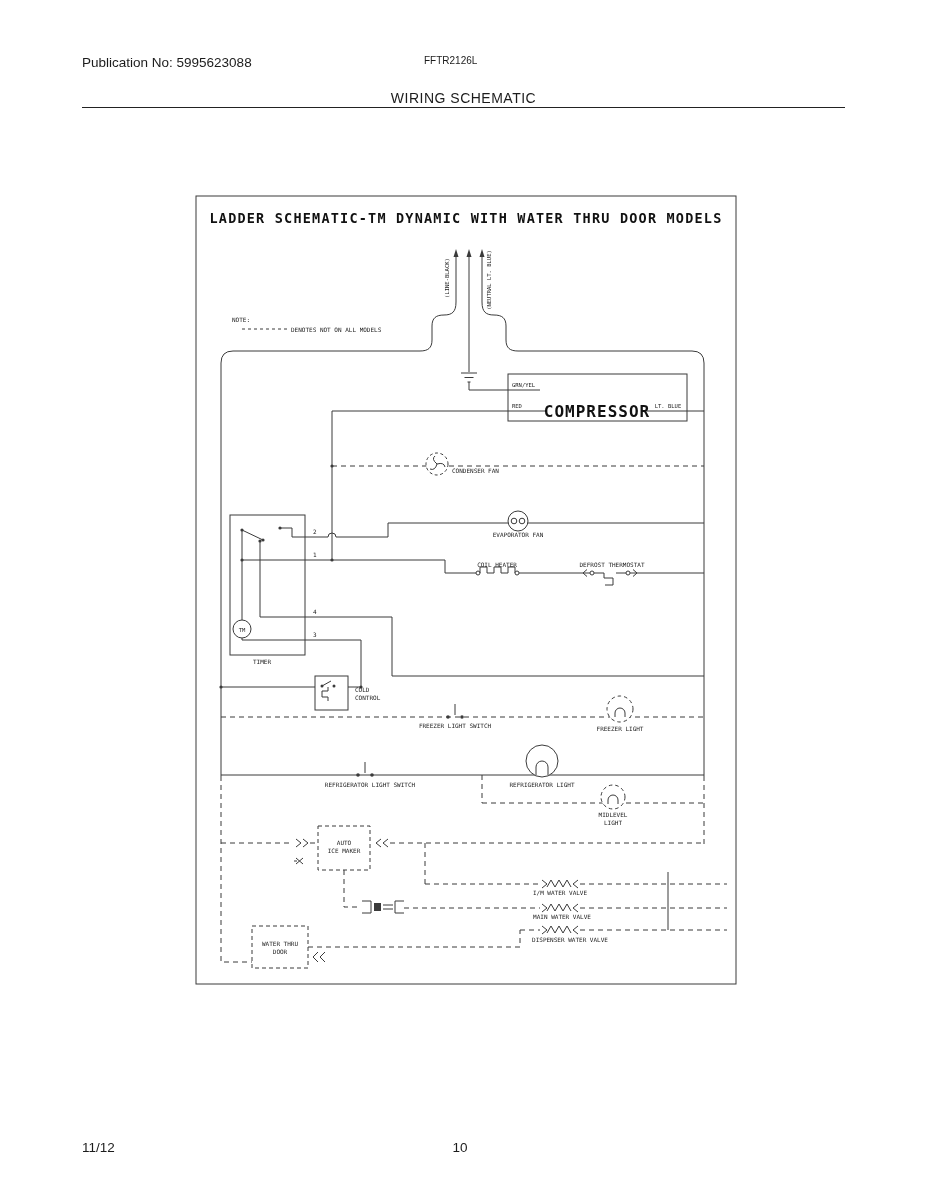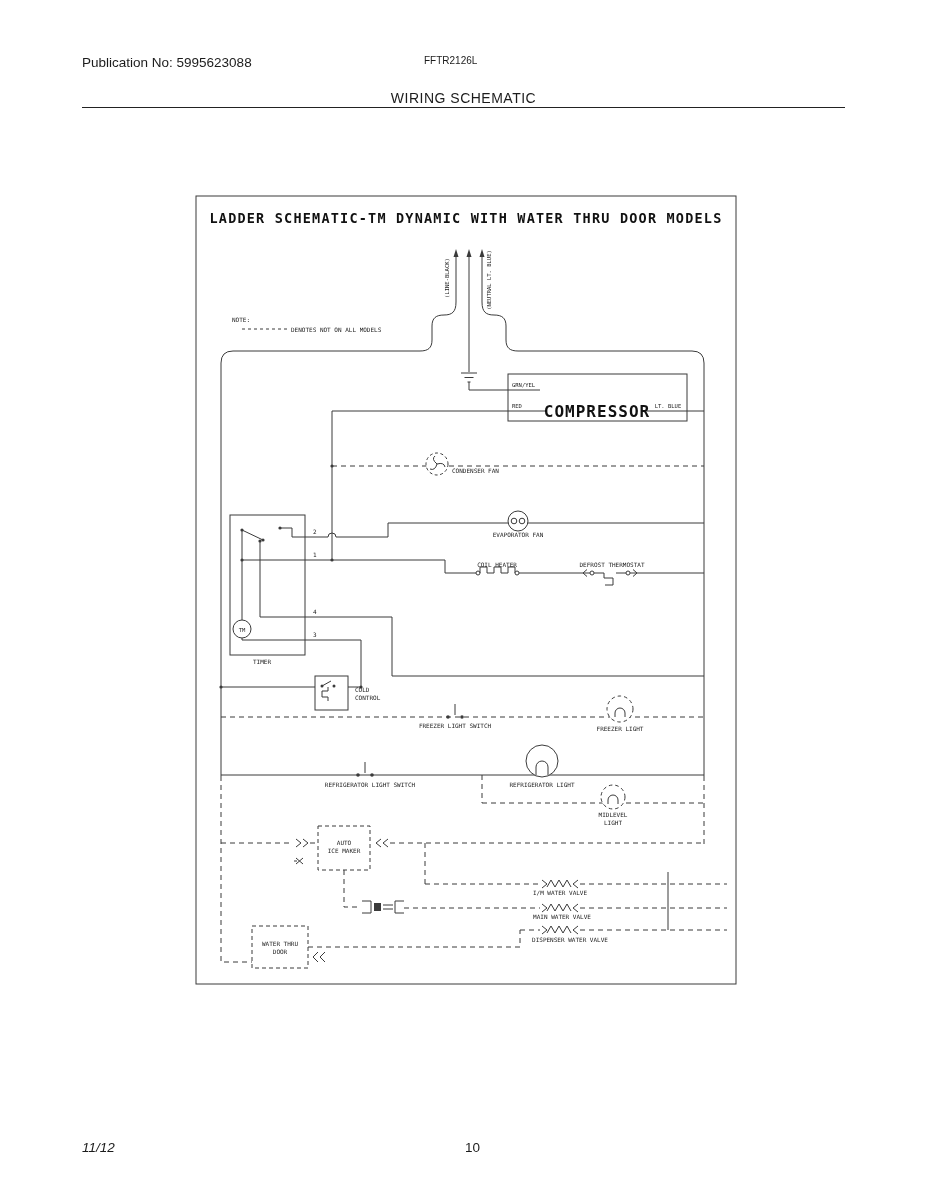--- a/index.html
+++ b/index.html
@@ -5,22 +5,22 @@
   html,body{margin:0;padding:0;background:#888;}
   .page{
     position:relative;width:927px;height:1200px;background:#ffffff;
     font-family:"Liberation Sans",sans-serif;color:#1c1c1c;overflow:hidden;
     margin:0 auto;
   }
   .hdr-pub{position:absolute;left:82px;top:55px;font-size:13.5px;}
   .hdr-model{position:absolute;left:424px;top:55px;font-size:10px;}
   .hdr-title{position:absolute;left:0;top:90px;width:927px;text-align:center;font-size:14px;letter-spacing:.5px;}
   .hdr-rule{position:absolute;left:82px;top:107px;width:763px;border-top:1.5px solid #222;}
-  .ftr-date{position:absolute;left:82px;top:1140px;font-size:13.5px;font-style:italic;}
-  .ftr-page{position:absolute;left:440px;top:1140px;width:40px;text-align:right;font-size:13.5px;}
+  .ftr-date{position:absolute;left:82px;top:1140px;font-size:13.5px;}
+  .ftr-page{position:absolute;left:440px;top:1140px;width:40px;text-align:center;font-size:13.5px;}
   svg{position:absolute;left:0;top:0;}
   .w{stroke:#3b3b3b;stroke-width:1;fill:none;}
   .wd{stroke:#3b3b3b;stroke-width:1;fill:none;stroke-dasharray:5,4;}
   .wd2{stroke:#3b3b3b;stroke-width:1;fill:none;stroke-dasharray:3,3;}
   .box{stroke:#3b3b3b;stroke-width:1;fill:none;}
   .boxd{stroke:#3b3b3b;stroke-width:1;fill:none;stroke-dasharray:4,3;}
   .sym{stroke:#3b3b3b;stroke-width:1;fill:#ffffff;}
   .dot{fill:#3b3b3b;stroke:none;}
   .lbl{font-family:"DejaVu Sans Mono",monospace;font-size:6px;fill:#1c1c1c;}
   .lbl55{font-family:"DejaVu Sans Mono",monospace;font-size:5.5px;fill:#1c1c1c;}

